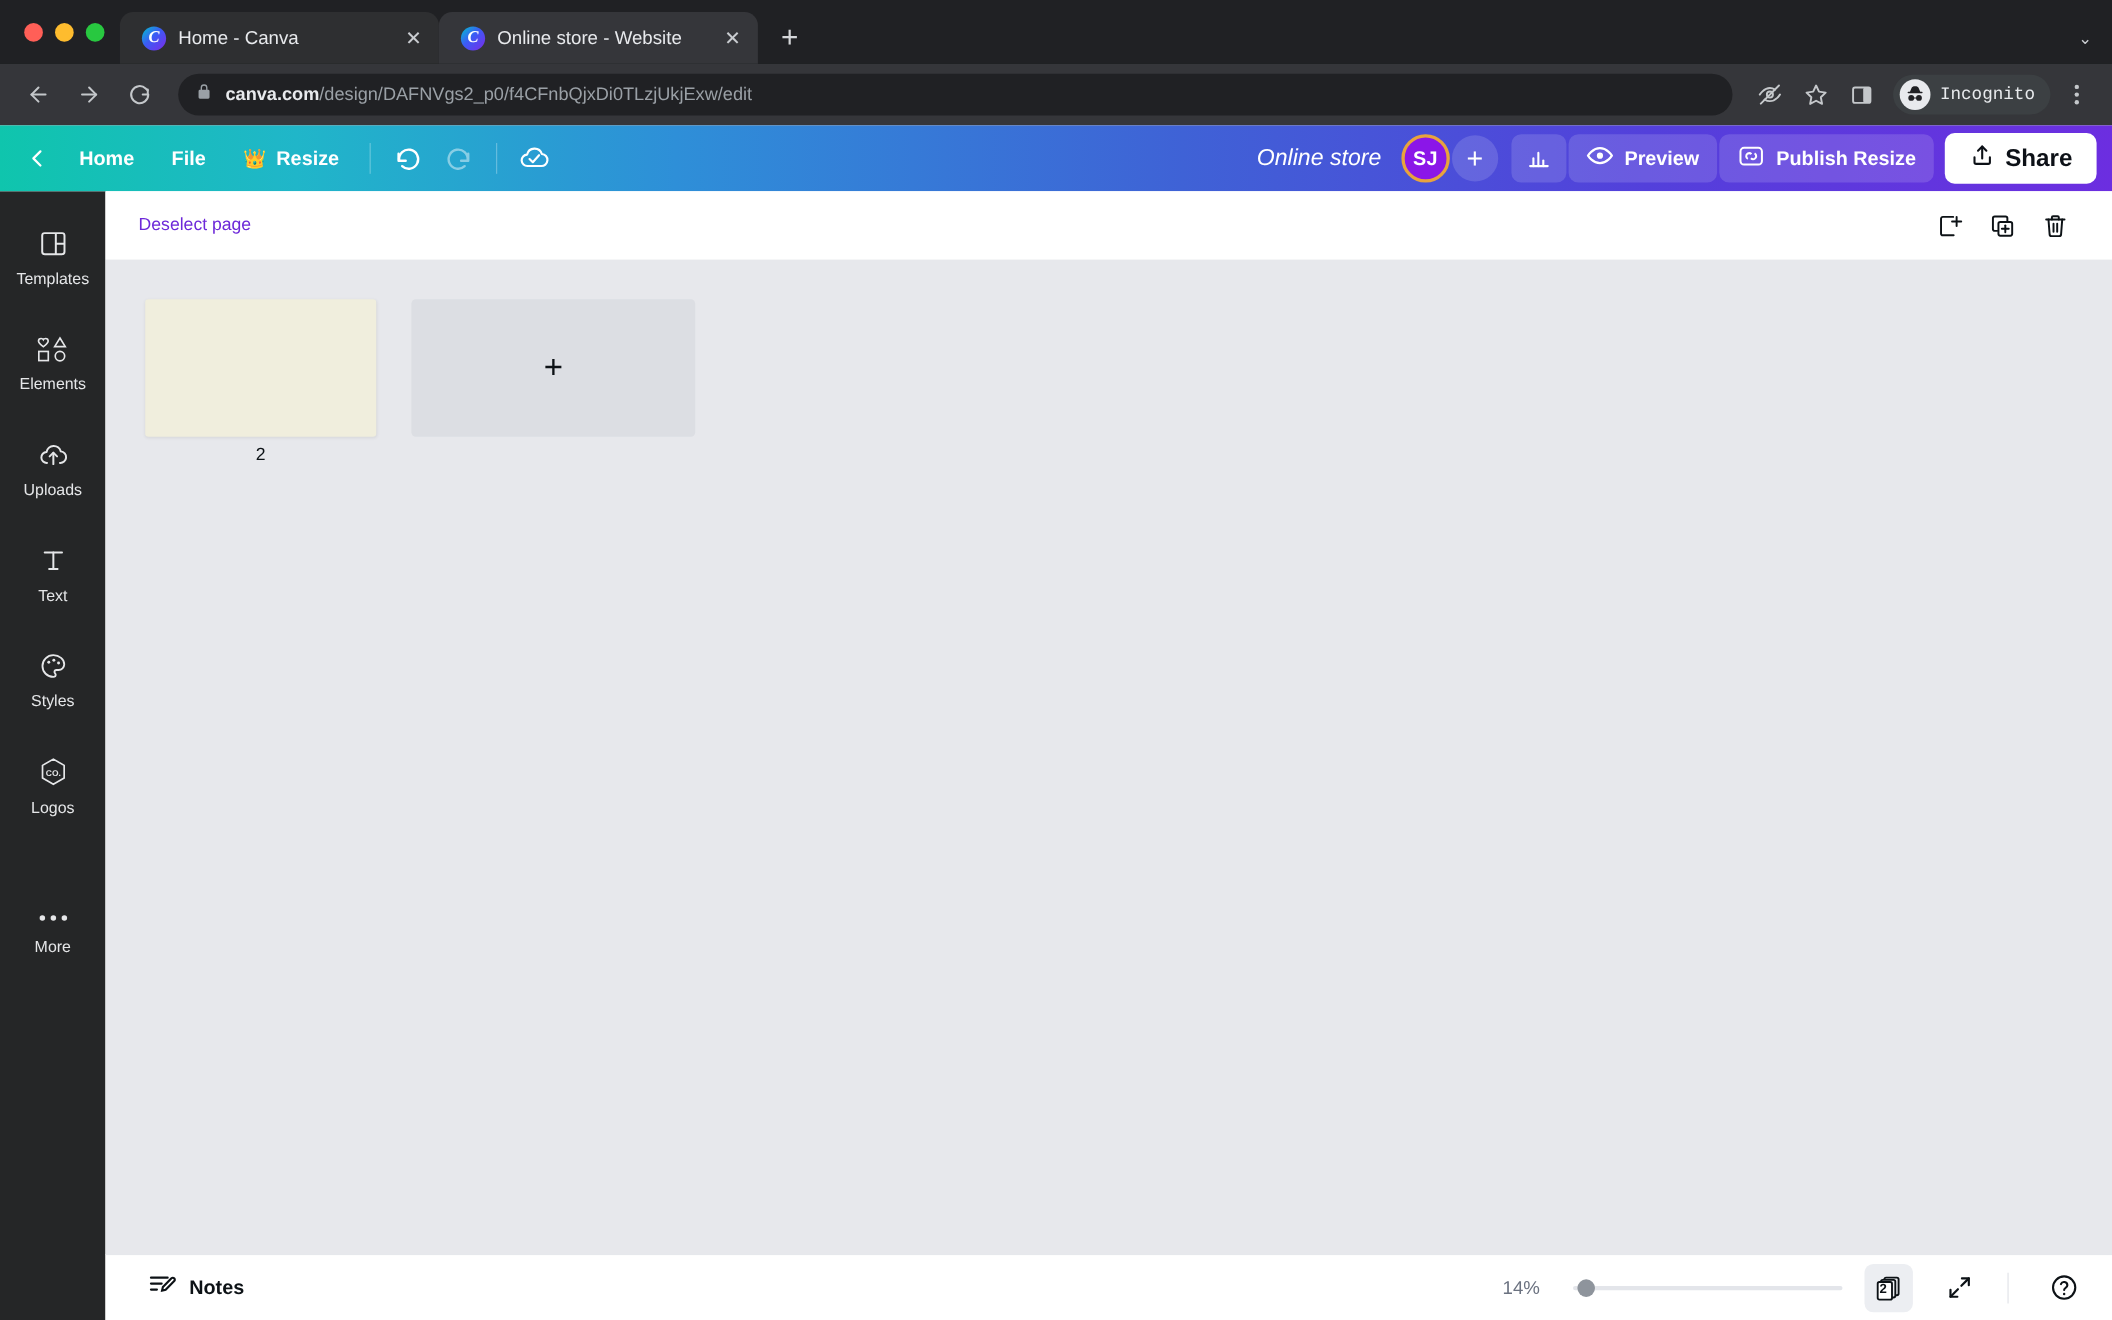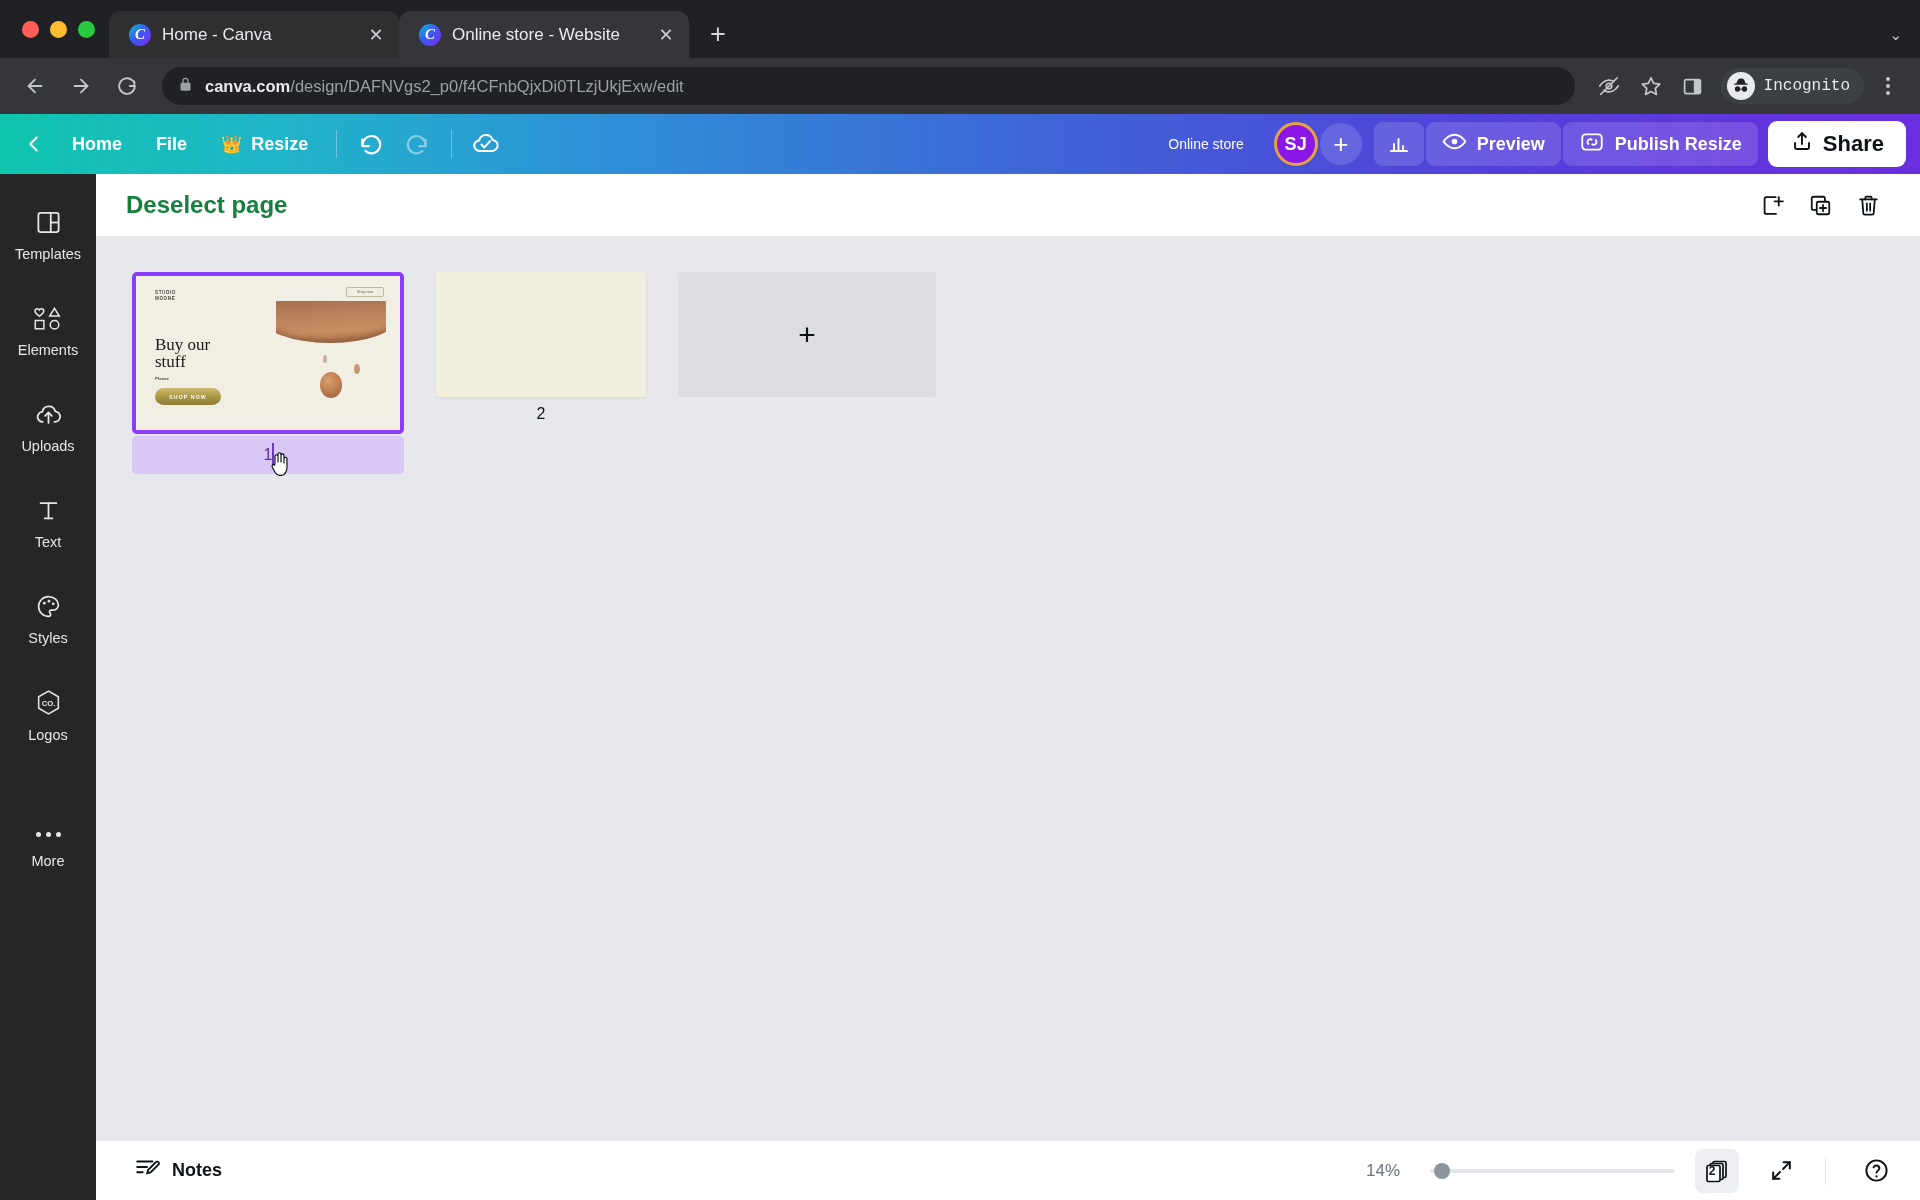--- a/index.html
+++ b/index.html
@@ -111,21 +111,21 @@
     color: #fff; white-space: nowrap;
   }
   .crown { font-size: 17px; }
   .ct-divider { width: 1px; height: 28px; background: rgba(255,255,255,.32); margin: 0 10px; }
   .ct-icon {
     width: 44px; height: 44px; border-radius: 8px;
     display:flex; align-items:center; justify-content:center;
   }
   .ct-icon.dim { opacity: .45; }
   .ct-spacer { flex: 1; }
-  .doc-title { font-size: 14px; color: #fff; margin-right: 28px; white-space: nowrap; }
+  .doc-title { font-size: 21px; color: #fff; margin-right: 16px; white-space: nowrap; font-style: italic; }
   .avatar-group { display: flex; align-items: center; gap: 2px; margin-right: 10px; }
   .avatar {
     width: 44px; height: 44px; border-radius: 50%;
     background: #8b16e8; border: 3px solid #e8a33d;
     display: flex; align-items: center; justify-content: center;
     color: #fff; font-size: 18px; font-weight: 700; letter-spacing: .3px;
   }
   .add-collab {
     width: 42px; height: 42px; border-radius: 50%;
     background: rgba(255,255,255,.14);
@@ -160,21 +160,21 @@
   .rail-label { font-size: 14.5px; line-height: 1; }
   .rail-dots { display:flex; gap:5px; align-items:center; height: 26px; }
   .rail-dots i { width:5px; height:5px; border-radius:50%; background:#e5e6e8; display:block; }
 
   
   .main { flex: 1; display: flex; flex-direction: column; background: #fff; min-width: 0; }
   .page-header {
     height: 62px; display: flex; align-items: center;
     padding: 0 30px 0 30px; background: #fff; flex: 0 0 62px;
   }
-  .deselect { font-size: 24px; font-weight: 700; color: #15803d; }
+  .deselect { font-size: 16px; font-weight: 400; color: #6d28d9; }
   .ph-spacer { flex: 1; }
   .ph-icon {
     width: 44px; height: 44px; border-radius: 8px;
     display:flex; align-items:center; justify-content:center; color:#0d1216;
     margin-left: 4px;
   }
 
   .canvas {
     flex: 1; background: #e7e8ec; padding: 36px 0 0 36px;
     position: relative; overflow: hidden;
@@ -599,41 +599,20 @@
                 <path d="M6 6.2l1 13.1a1.6 1.6 0 0 0 1.6 1.5h6.8a1.6 1.6 0 0 0 1.6-1.5l1-13.1"></path>
                 <line x1="10.4" y1="10" x2="10.4" y2="17"></line>
                 <line x1="13.6" y1="10" x2="13.6" y2="17"></line>
               </svg>
           </div>
         </div>
 
         <div class="canvas">
           <div class="page-grid">
 
-            <div class="page-slot page1-wrap">
-              <div class="page1-frame">
-                <div class="thumb">
-                  <div class="t-logo">STUDIO<br>MOONE</div>
-                  <div class="t-navbtn">Shop now</div>
-                  <div class="t-photo"></div>
-                  <div class="t-head">Buy our<br>stuff</div>
-                  <div class="t-sub">Please</div>
-                  <div class="t-cta">SHOP NOW</div>
-                </div>
-              </div>
-              <div class="page1-label">
-                <span class="pg-num">1</span>
-                <span class="text-caret"></span>
-                <span class="hand-cursor">
-                  <svg width="22" height="26" viewBox="0 0 22 26" fill="#fff" stroke="#000" stroke-width="1.1" stroke-linejoin="round">
-                    <path d="M6 11V4.2a1.5 1.5 0 0 1 3 0V10V2.2a1.5 1.5 0 0 1 3 0V10V3.4a1.5 1.5 0 0 1 3 0V11V6.8a1.5 1.5 0 0 1 3 0v8.4c0 4.2-2.4 8.2-5.6 8.2h-2c-2.6 0-3.6-1.6-5.2-4.6l-2-3.8a1.6 1.6 0 0 1 2.5-1.9z"></path>
-                  </svg>
-                </span>
-              </div>
-            </div>
 
             <div class="page-slot page2-wrap">
               <div class="page2-frame"></div>
               <div class="page2-label">
                 <span class="pg-num">2</span>
               </div>
             </div>
 
             <div class="page-slot">
               <div class="addpage">+</div>

